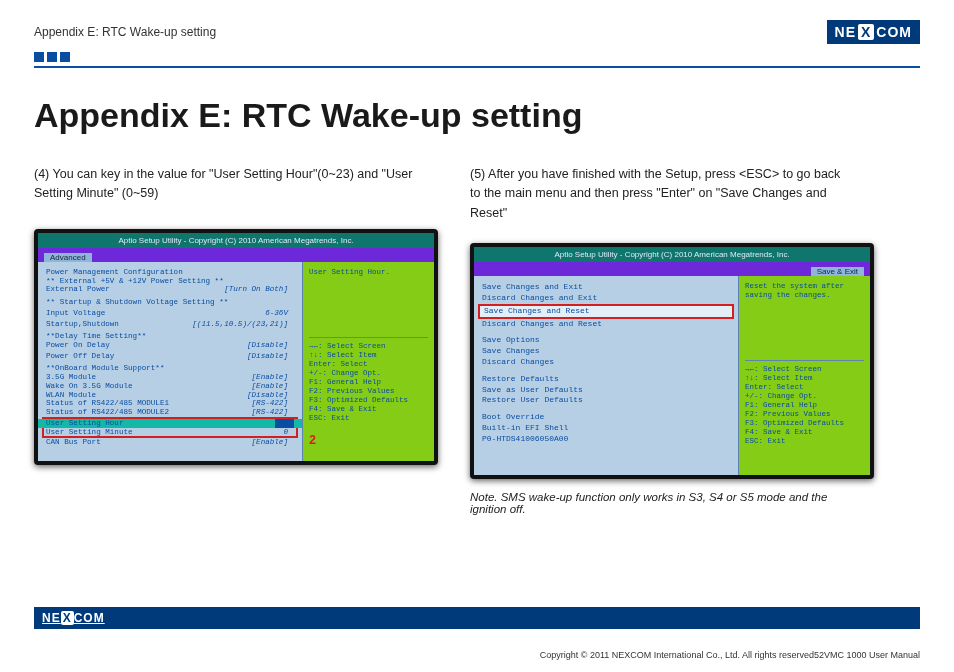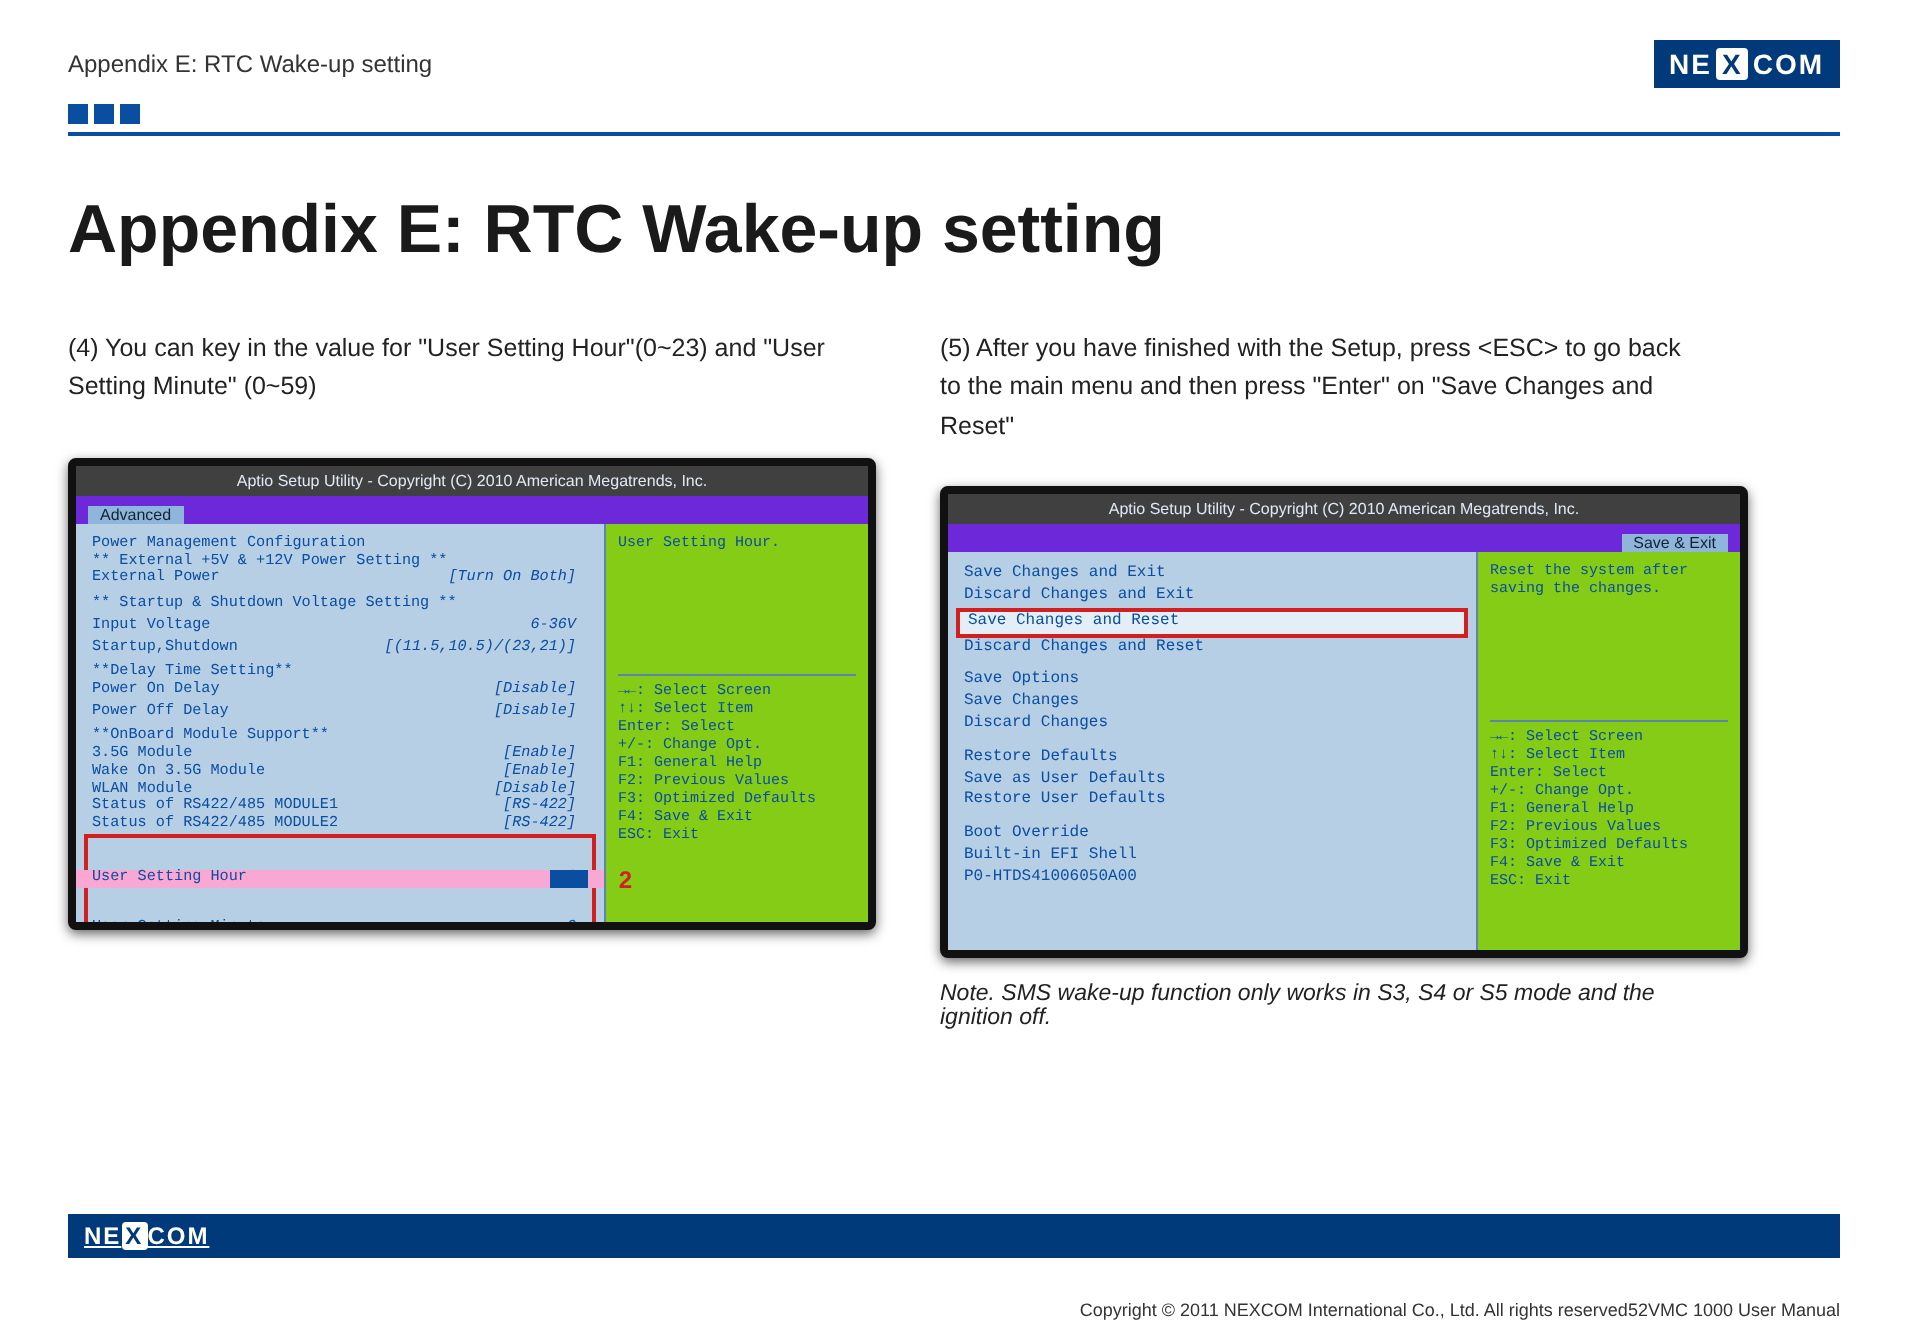--- a/index.html
+++ b/index.html
@@ -83,21 +83,21 @@
     width: 404px;
     height: 236px;
     background: #0b1a26;
     border: 4px solid #111;
     border-radius: 4px;
     position: relative;
     overflow: hidden;
     box-shadow: 0 2px 6px rgba(0,0,0,.6);
   }
   .bios-header {
-    background: #404040;
+    background: #0f766e;
     color: #dfe9f5;
     font-size: 8px;
     text-align: center;
     padding: 3px 0;
   }
   .bios-tabs {
     background: #6d28d9;
     height: 14px;
     display:flex;
     align-items:flex-end;
@@ -130,22 +130,22 @@
     border-left: 1px solid #5b84b0;
     color: #0a4ea1;
     font-size: 7.5px;
     padding: 6px 6px;
     font-family: "Courier New", monospace;
     line-height: 1.2;
   }
   .bios-right .hl { font-size:7.5px; }
   .b-sep { border-top:1px solid #5b84b0; margin:4px 0; }
   .sel-row {
-    background:#f9a8d4;
-    margin: 16px -8px; padding: 0 8px;
+    background:#14b8a6;
+    margin: 0 -8px; padding: 0 8px;
   }
   .user-setting-block {
     border: 2px solid #d21f1f;
     padding: 0 2px;
     margin: 0 -4px;
   }
   .user-setting-block .row span:last-child { color:#0a4ea1; }
   .red2 {
     position:absolute; right:-14px; bottom:14px;
     color:#d21f1f; font-weight:700; font-family:Arial;

